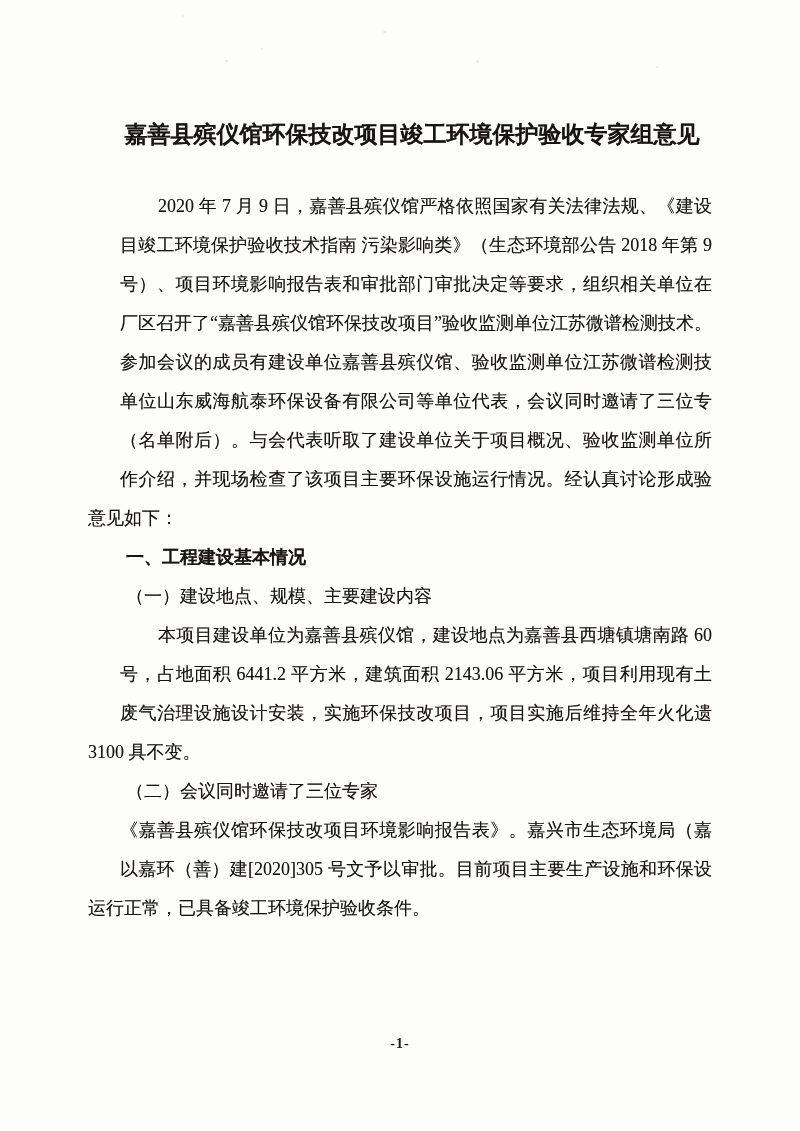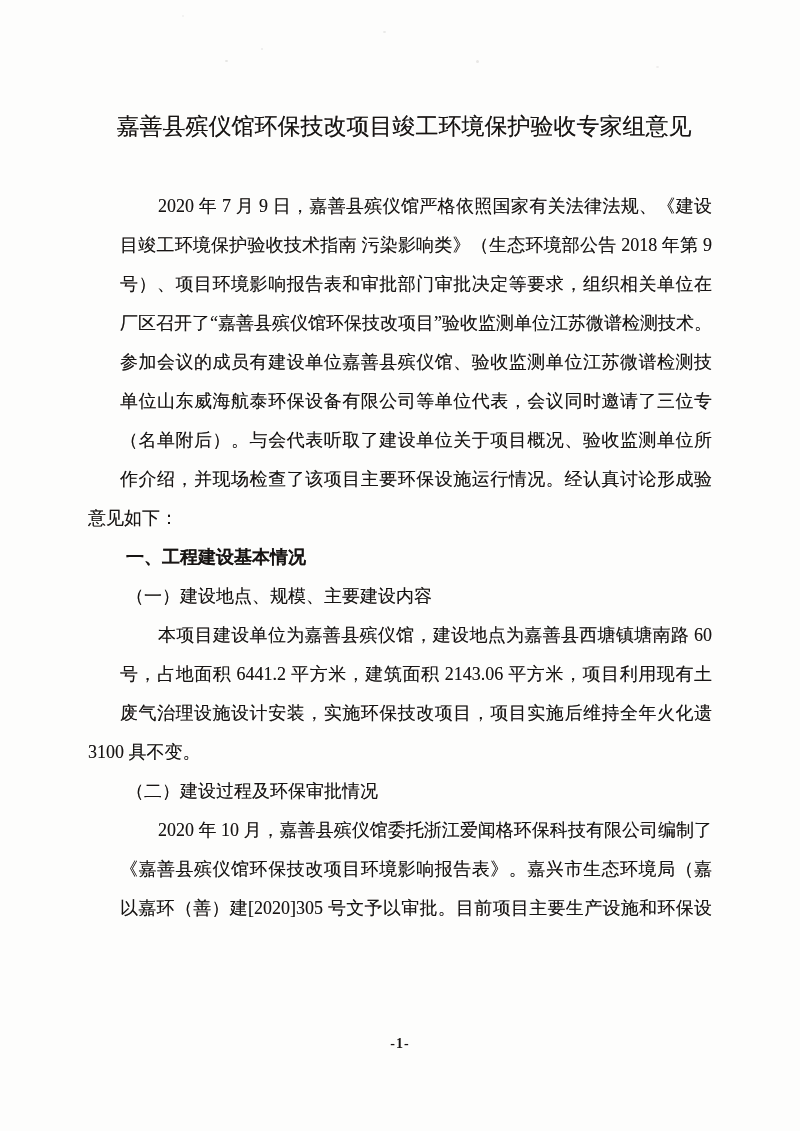--- a/index.html
+++ b/index.html
@@ -19,25 +19,25 @@
     background: #fdfdfc;
     font-family: "Liberation Serif", "DejaVu Serif", serif;
     color: #171413;
     overflow: hidden;
   }
   .title {
     position: absolute;
     top: 106px;
     left: 88px;
     width: 624px;
-    margin: 4px;
+    margin: 12px;
     text-align: center;
     font-size: 23px;
     line-height: 34px;
-    font-weight: normal;
+    font-weight: bold;
     letter-spacing: 0px;
     text-shadow: 0 0 0.5px rgba(20,16,12,0.55);
   }
   .body-block {
     position: absolute;
     top: 187px;
     left: 88px;
     width: 624px;
     font-size: 18px;
     text-shadow: 0 0 0.4px rgba(20,16,12,0.45);
@@ -106,21 +106,21 @@
     <div class="ln just">单位山东威海航泰环保设备有限公司等单位代表，会议同时邀请了三位专家</div>
     <div class="ln just">（名单附后）。与会代表听取了建设单位关于项目概况、验收监测单位所做工</div>
     <div class="ln just">作介绍，并现场检查了该项目主要环保设施运行情况。经认真讨论形成验收</div>
     <div class="ln">意见如下：</div>
     <div class="ln ind bold">一、工程建设基本情况</div>
     <div class="ln ind">（一）建设地点、规模、主要建设内容</div>
     <div class="ln ind just">本项目建设单位为嘉善县殡仪馆，建设地点为嘉善县西塘镇塘南路 60</div>
     <div class="ln just">号，占地面积 6441.2 平方米，建筑面积 2143.06 平方米，项目利用现有土地</div>
     <div class="ln just">废气治理设施设计安装，实施环保技改项目，项目实施后维持全年火化遗体</div>
     <div class="ln">3100 具不变。</div>
-    <div class="ln ind">（二）建设过程及环保审批情况</div>
-    <div class="ln ind just">2020 年 10 月，嘉善县殡仪馆委托浙江爱闻格环保科技有限公司编制了</div>
+    <div class="ln ind">（二）会议同时邀请了三位专家</div>
     <div class="ln just">《嘉善县殡仪馆环保技改项目环境影响报告表》。嘉兴市生态环境局（嘉善）</div>
     <div class="ln just">以嘉环（善）建[2020]305 号文予以审批。目前项目主要生产设施和环保设施</div>
+    <div class="ln">运行正常，已具备竣工环境保护验收条件。</div>
   </div>
 
   <div class="pageno">-1-</div>
 
 </div>
 
 </body></html>

